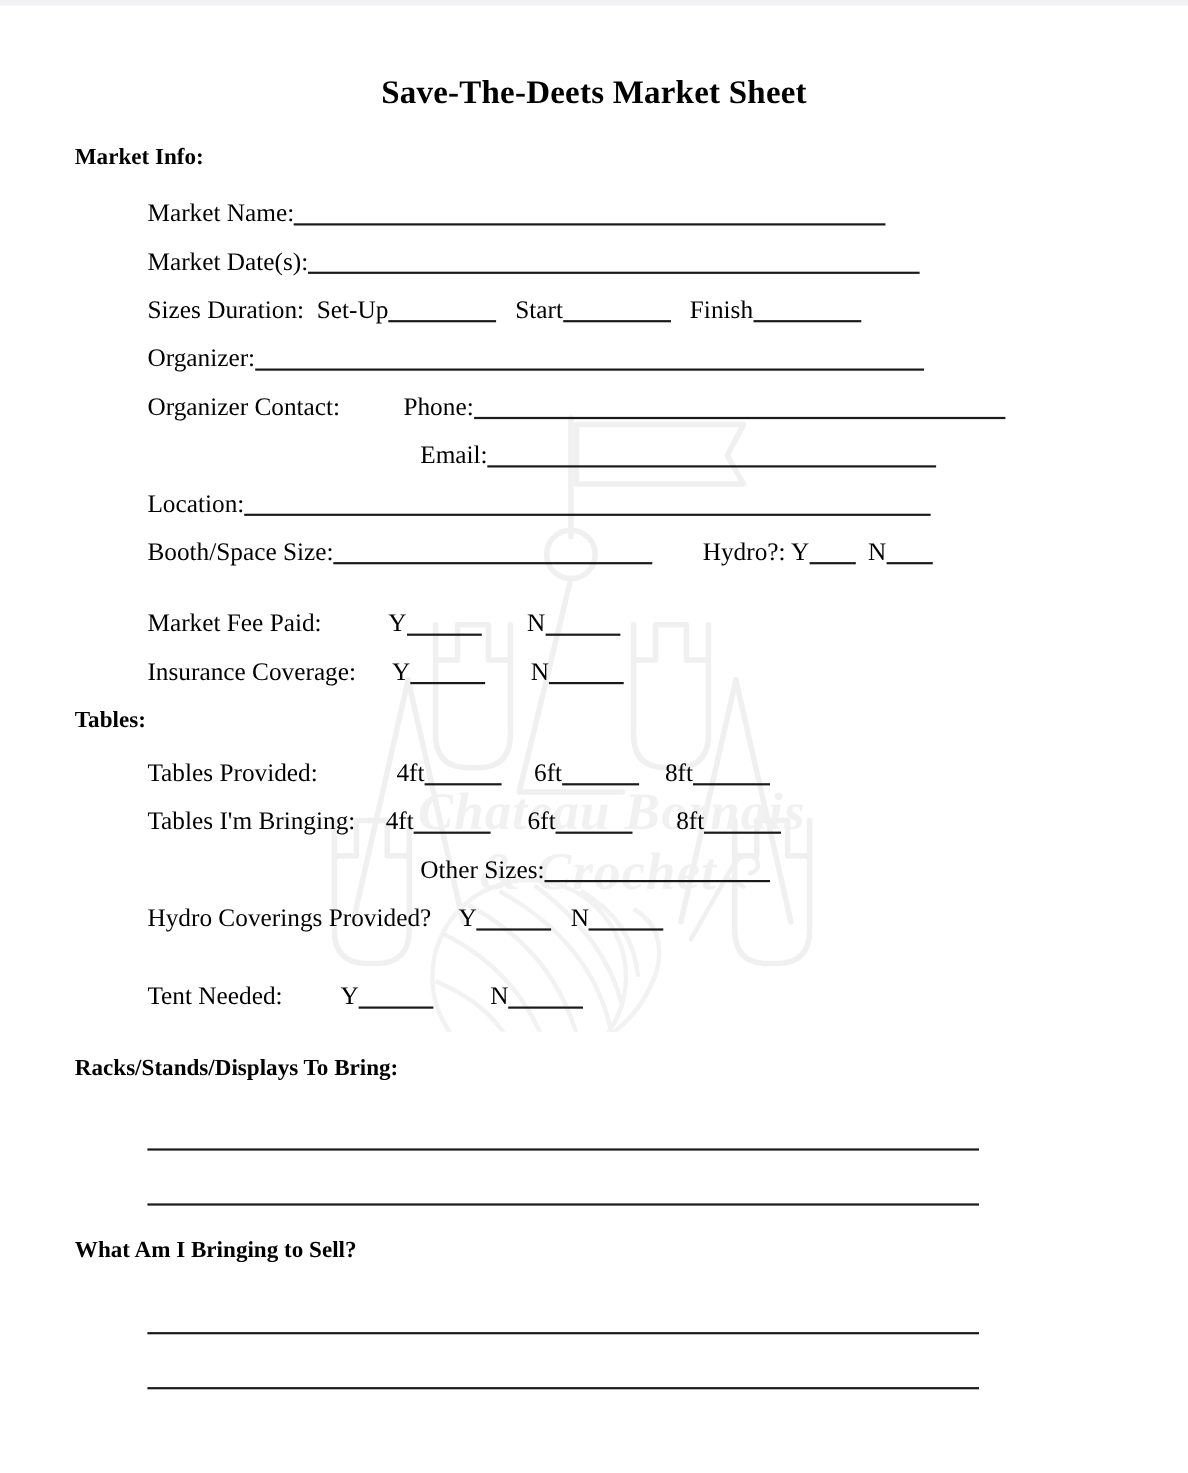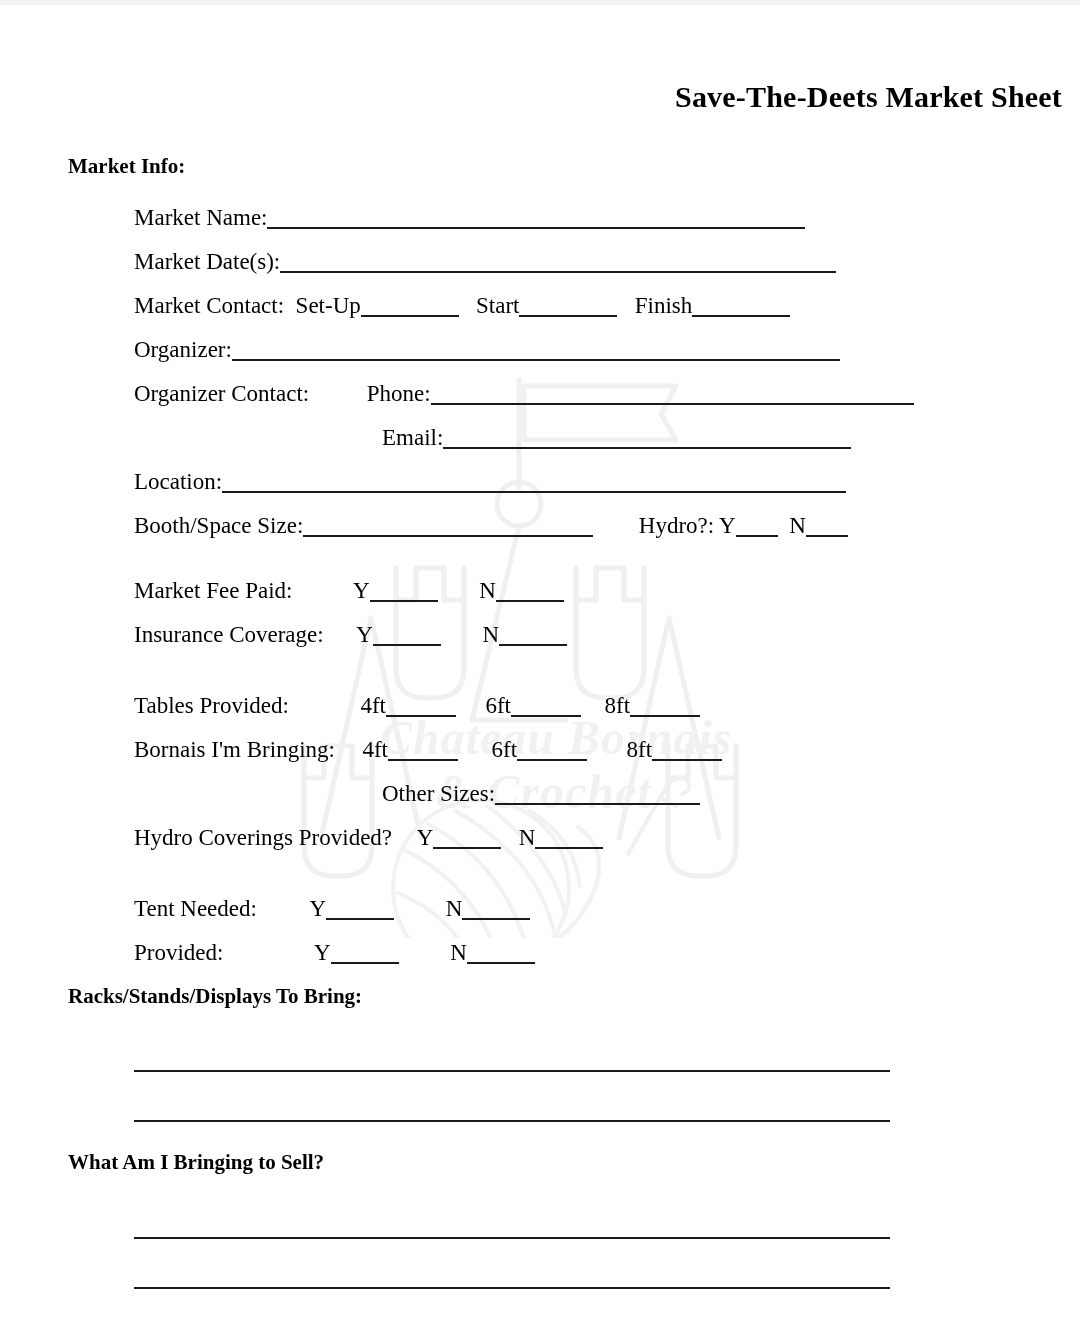--- a/index.html
+++ b/index.html
@@ -46,25 +46,25 @@
   #watermark svg { display: block; width: 100%; height: 100%; }
 
   
   .content {
     position: relative;
     z-index: 2;
     padding: 0;
   }
 
   .doc-title {
-    text-align: right;
+    text-align: center;
     font-size: 30px;
     font-weight: bold;
     letter-spacing: 0.2px;
-    margin: 18px;
+    margin: 6px;
     padding-top: 62px;
     line-height: 1.1;
   }
 
   .section-head {
     font-size: 21px;
     font-weight: bold;
     margin: 0;
     padding-left: 68px;
     line-height: 1.0;
@@ -181,21 +181,21 @@
       <span>Market Name:</span><span class="blank b-full"></span>
     </div>
 
     <div style="height:21px"></div>
     <div class="row">
       <span>Market Date(s):</span><span class="blank b-full2"></span>
     </div>
 
     <div style="height:21px"></div>
     <div class="row">
-      <span>Market Contact:</span>&nbsp;
+      <span>Sizes Duration:</span>&nbsp;
       <span>Set-Up</span><span class="blank b-dur"></span>&nbsp;&nbsp;
       <span>Start</span><span class="blank b-dur"></span>&nbsp;&nbsp;
       <span>Finish</span><span class="blank b-dur"></span>
     </div>
 
     <div style="height:21px"></div>
     <div class="row">
       <span>Organizer:</span><span class="blank b-org"></span>
     </div>
 
@@ -239,35 +239,36 @@
     <div style="height:21px"></div>
     <div class="row">
       <span>Insurance Coverage:</span>
       <span style="display:inline-block;width:22px"></span>
       <span>Y</span><span class="blank b-yn"></span>
       <span style="display:inline-block;width:30px"></span>
       <span>N</span><span class="blank b-yn"></span>
     </div>
 
     <div style="height:22px"></div>
+    <div class="section-head">Tables:</div>
 
     <div style="height:26px"></div>
     <div class="row">
       <span>Tables Provided:</span>
       <span style="display:inline-block;width:60px"></span>
       <span>4ft</span><span class="blank b-ft"></span>
       <span style="display:inline-block;width:18px"></span>
       <span>6ft</span><span class="blank b-ft"></span>
       <span style="display:inline-block;width:12px"></span>
       <span>8ft</span><span class="blank b-ft"></span>
     </div>
 
     <div style="height:21px"></div>
     <div class="row">
-      <span>Bornais I'm Bringing:</span>
+      <span>Tables I'm Bringing:</span>
       <span style="display:inline-block;width:16px"></span>
       <span>4ft</span><span class="blank b-ft"></span>
       <span style="display:inline-block;width:22px"></span>
       <span>6ft</span><span class="blank b-ft"></span>
       <span style="display:inline-block;width:28px"></span>
       <span>8ft</span><span class="blank b-ft"></span>
     </div>
 
     <div style="height:21px"></div>
     <div class="row indent2">
@@ -288,27 +289,20 @@
     <div style="height:26px"></div>
     <div class="row">
       <span>Tent Needed:</span>
       <span style="display:inline-block;width:42px"></span>
       <span>Y</span><span class="blank b-yn"></span>
       <span style="display:inline-block;width:40px"></span>
       <span>N</span><span class="blank b-yn"></span>
     </div>
 
     <div style="height:21px"></div>
-    <div class="row">
-      <span>Provided:</span>
-      <span style="display:inline-block;width:80px"></span>
-      <span>Y</span><span class="blank b-yn"></span>
-      <span style="display:inline-block;width:40px"></span>
-      <span>N</span><span class="blank b-yn"></span>
-    </div>
 
     <div style="height:22px"></div>
     <div class="section-head">Racks/Stands/Displays To Bring:</div>
 
     <div style="height:63px"></div>
     <div class="longline"></div>
     <div style="height:48px"></div>
     <div class="longline"></div>
 
     <div style="height:30px"></div>

